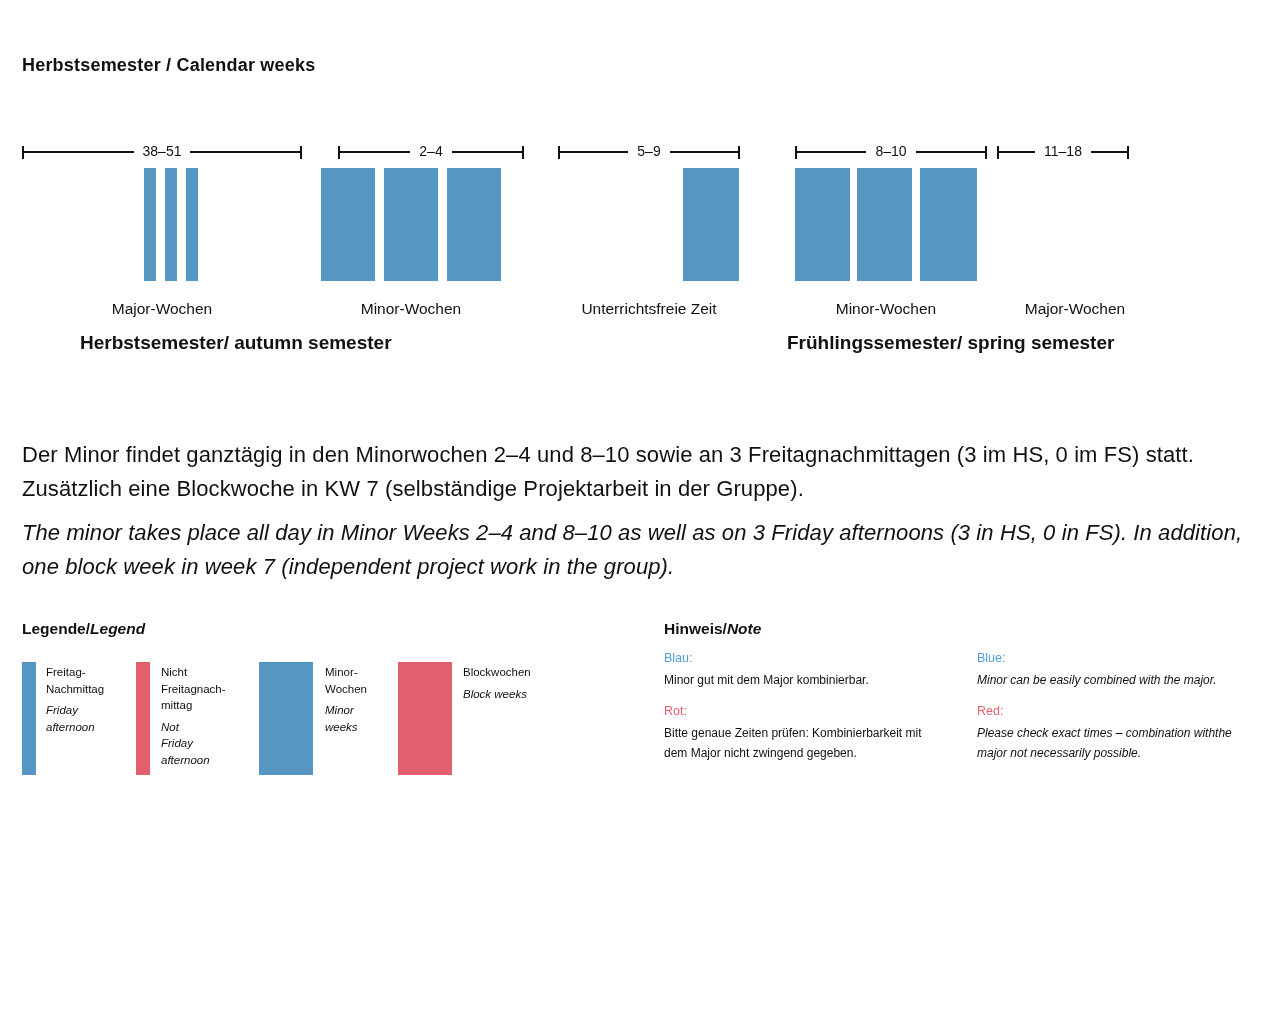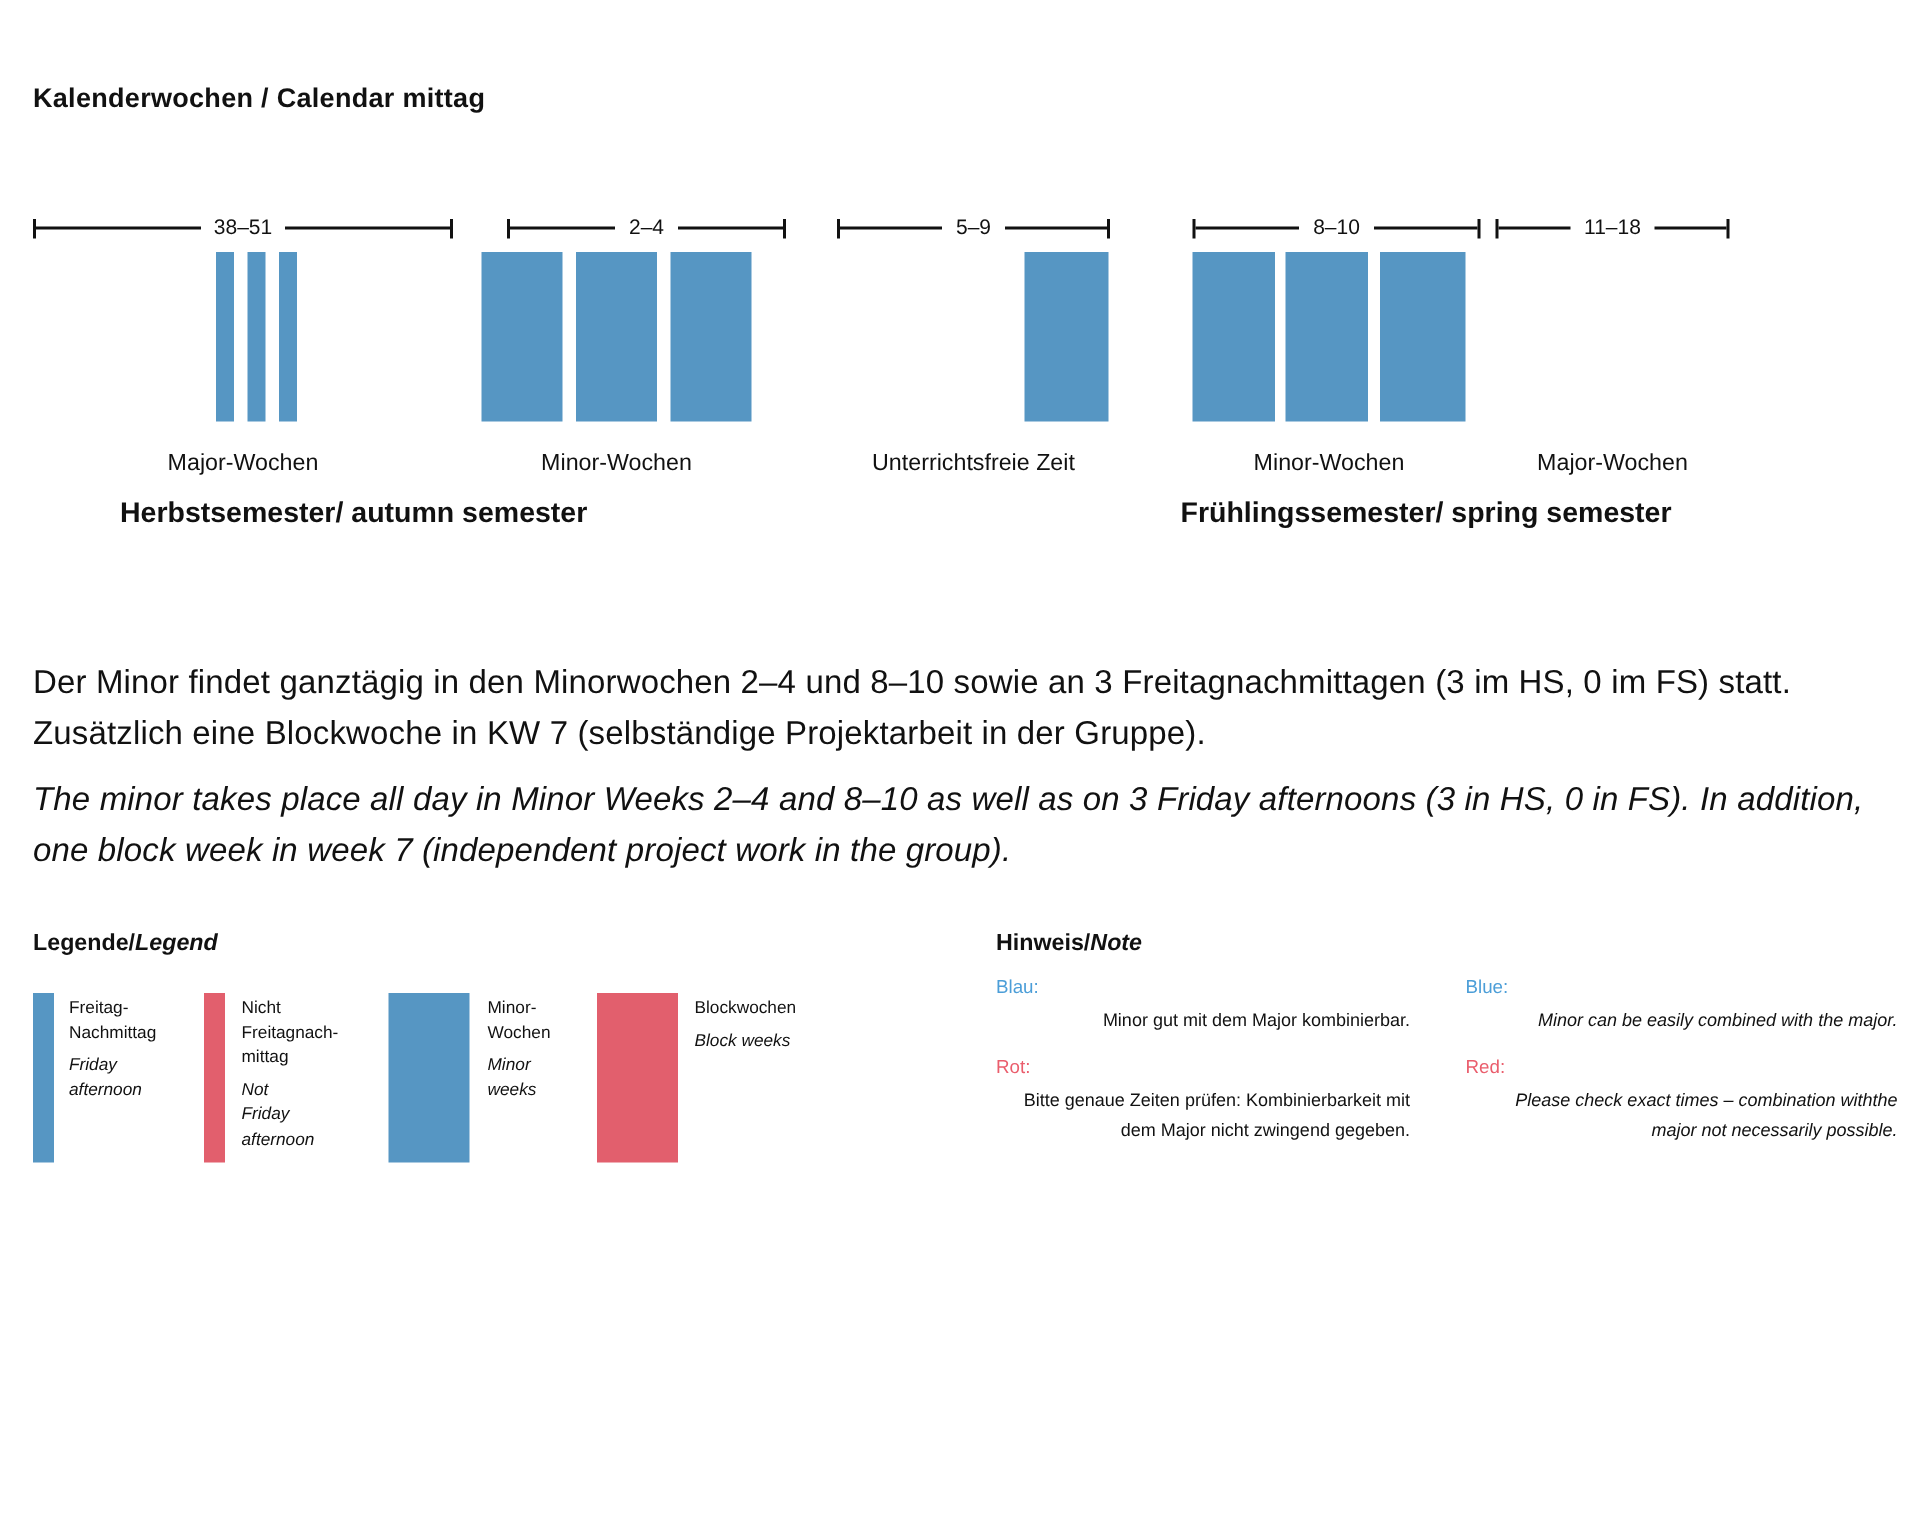--- a/index.html
+++ b/index.html
@@ -69,30 +69,29 @@
   .legend-en { margin-top: 5px; font-style: italic; }
 
   
   .note-col { top: 650px; }
   .note-label { font-size: 12.5px; line-height: 16px; margin: 0 0 4px 0; }
   .note-label.blue { color: #4c9ed8; }
   .note-label.red  { color: #ea5e6d; }
   .note-text {
     font-size: 12px; line-height: 20.5px; color: #111;
     margin: 0 0 12px 0;
-    text-align: right;
   }
   .note-col.italic .note-text { font-style: italic; }
 </style>
 </head>
 <body>
 
 <div class="page">
 
-  <div class="abs page-title">Kalenderwochen / Calendar mittag</div>
+  <div class="abs page-title">Herbstsemester / Calendar weeks</div>
 
   <div class="abs timeline">
       <div class="abs bracket" style="left: 22px; width: 280px;">
         <span class="tick"></span>
         <span class="hline"></span>
         <span class="range-label">38–51</span>
         <span class="hline"></span>
         <span class="tick"></span>
       </div>
       <div class="abs bar blue" style="left: 144px; width: 12px;"></div>
@@ -123,21 +122,21 @@
         <span class="tick"></span>
         <span class="hline"></span>
         <span class="range-label">8–10</span>
         <span class="hline"></span>
         <span class="tick"></span>
       </div>
       <div class="abs bar blue" style="left: 795px; width: 55px;"></div>
       <div class="abs bar blue" style="left: 857px; width: 55px;"></div>
       <div class="abs bar blue" style="left: 920px; width: 57px;"></div>
       <div class="abs group-label" style="left: 736px;">Minor-Wochen</div>
-      <div class="abs bracket" style="left: 997px; width: 156px;">
+      <div class="abs bracket" style="left: 997px; width: 132px;">
         <span class="tick"></span>
         <span class="hline"></span>
         <span class="range-label">11–18</span>
         <span class="hline"></span>
         <span class="tick"></span>
       </div>
       <div class="abs group-label" style="left: 925px;">Major-Wochen</div>
     </div>
 
   <div class="abs sem-heading sem-fs">Frühlingssemester/ spring semester</div>

